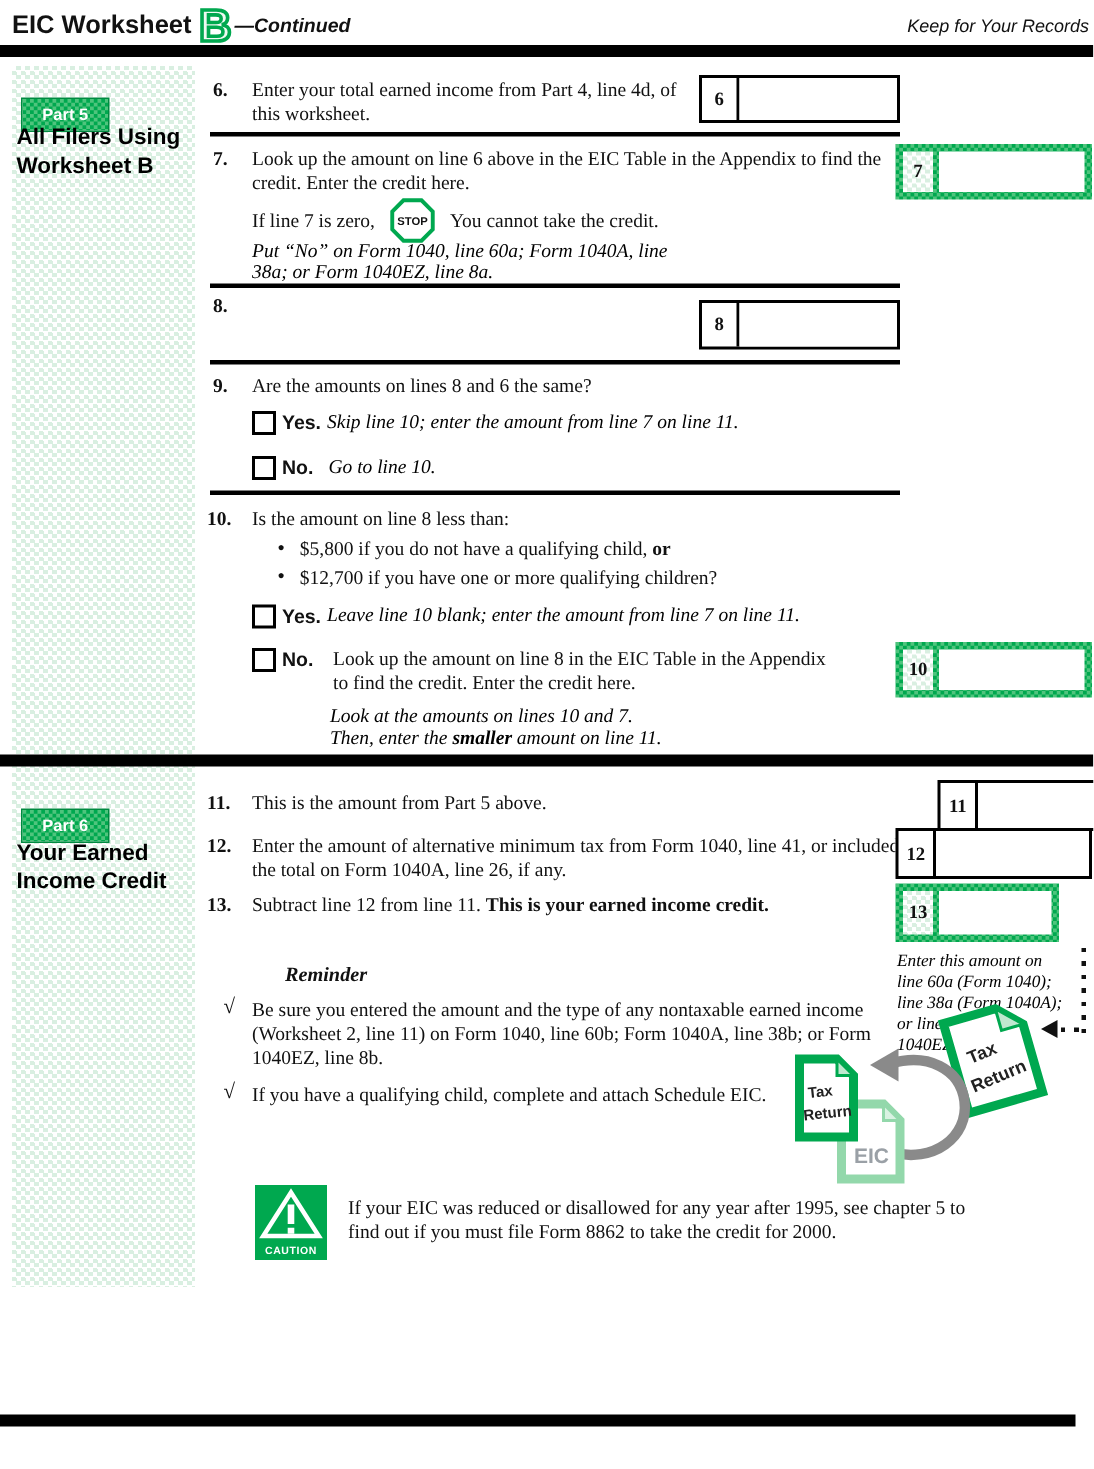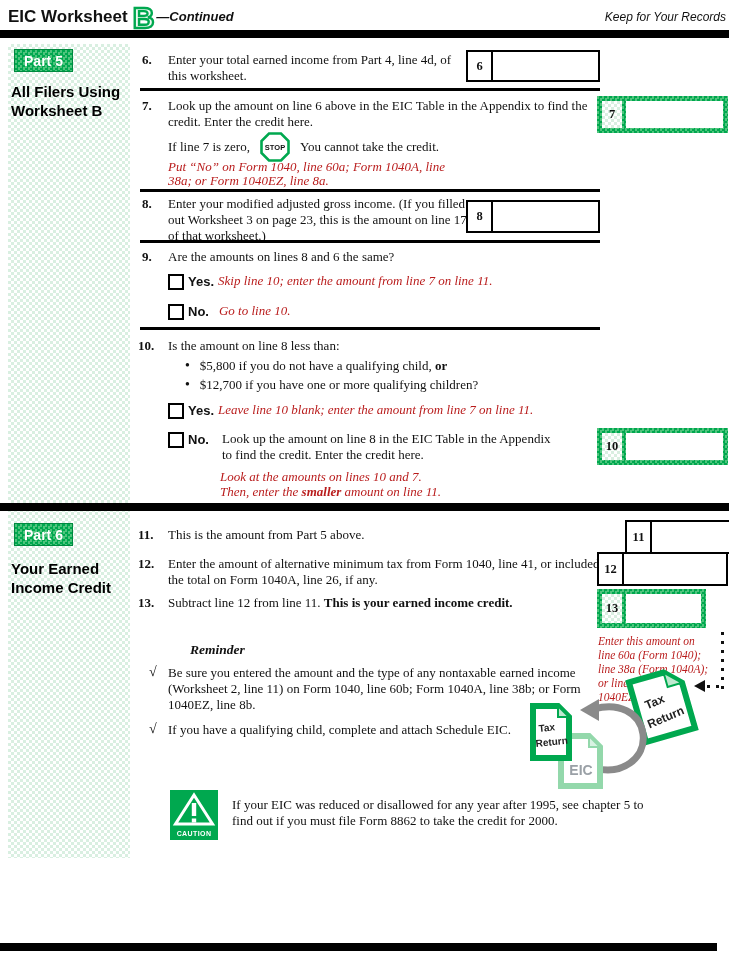--- a/index.html
+++ b/index.html
@@ -2,28 +2,28 @@
 <html><head>
 <meta charset="utf-8">
 <style>
   html,body{margin:0;padding:0;background:#fff;}
   #page{position:relative;width:729px;height:979px;background:#ffffff;
         font-family:"Liberation Serif",serif;font-size:13px;color:#111;overflow:hidden;}
   .abs{position:absolute;}
   .sans{font-family:"Liberation Sans",sans-serif;}
   .b{font-weight:bold;}
   .i{font-style:italic;}
-  .gnote{color:#b91c1c;font-style:italic;}
+  .gnote{color:#000000;font-style:italic;}
   .rule{background:#000;height:3px;}
   .thickbar{background:#000;}
   .checker-light{background-image:conic-gradient(#d9efe1 25%,#ffffff 0 50%,#d9efe1 0 75%,#ffffff 0);background-size:6px 6px;}
   .checker-dark{background-image:conic-gradient(#00a84f 25%,#4fc47d 0 50%,#00a84f 0 75%,#4fc47d 0);background-size:5px 5px;}
   .plabel{width:57px;height:21px;display:flex;align-items:center;justify-content:center;
-          color:#fff;font-family:"Liberation Sans",sans-serif;font-weight:bold;font-size:14px;
-          border:1px solid #008a40;}
+          color:#fff;font-family:"Liberation Sans",sans-serif;font-weight:bold;font-size:11px;
+          border:1px solid #008a40;margin-top:16px;}
   .side-head{font-family:"Liberation Sans",sans-serif;font-weight:bold;font-size:15px;line-height:1.25;color:#000;}
   .bbox{display:flex;border:2px solid #000;background:#fff;box-sizing:border-box;}
   .bbox .n{width:23px;border-right:2px solid #000;display:flex;align-items:center;justify-content:center;
            font-weight:bold;font-size:12.5px;}
   .bbox .inp{flex:1;background:#fff;}
   .gbox{display:flex;padding:5px;box-sizing:border-box;}
   .gbox .n{width:20px;display:flex;align-items:center;justify-content:center;font-weight:bold;font-size:12.5px;}
   .gbox .inp{flex:1;background:#fff;margin-left:4px;}
   .checkbox{width:12px;height:12px;border:2px solid #000;background:#fff;flex:0 0 auto;}
   .crow{display:flex;align-items:flex-start;gap:4px;}
@@ -71,21 +71,20 @@
     <svg width="32" height="32" viewBox="0 0 32 32">
       <polygon points="10,2.5 22,2.5 29.5,10 29.5,22 22,29.5 10,29.5 2.5,22 2.5,10" fill="#ffffff" stroke="#00a84f" stroke-width="2.6"></polygon>
       <text x="16" y="19" text-anchor="middle" font-family="Liberation Sans, sans-serif" font-size="7.5" font-weight="bold" fill="#111">STOP</text>
     </svg>
     <span>You cannot take the credit.</span>
   </div>
   <div class="abs gnote" style="left:168px;top:160px;width:285px;line-height:1.1;">Put “No” on Form 1040, line 60a; Form 1040A, line 38a; or Form 1040EZ, line 8a.</div>
   <div class="abs rule" style="left:140px;top:189px;width:460px;"></div>
 
   <div class="abs b" style="left:142px;top:196px;">8.</div>
-  <div class="abs" style="left:168px;top:196px;width:302px;">Enter your modified adjusted gross income. (If you filled out Worksheet 3 on page 23, this is the amount on line 17 of that worksheet.)</div>
   <div class="abs bbox" style="left:466px;top:200px;width:134px;height:33px;">
     <div class="n">8</div>
     <div class="inp"></div>
   </div>
   <div class="abs rule" style="left:140px;top:240px;width:460px;"></div>
 
   <div class="abs b" style="left:142px;top:249px;">9.</div>
   <div class="abs" style="left:168px;top:249px;">Are the amounts on lines 8 and 6 the same?</div>
   <div class="abs crow" style="left:168px;top:274px;">
     <span class="checkbox"></span>

